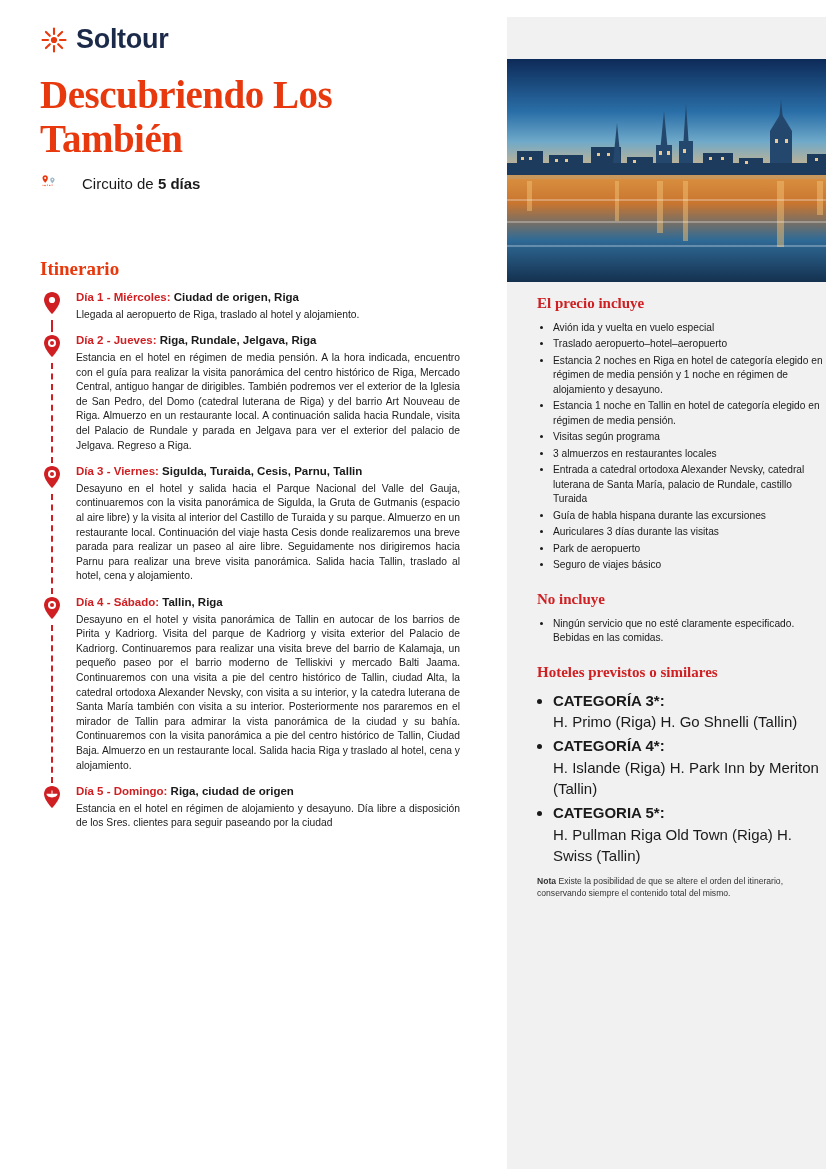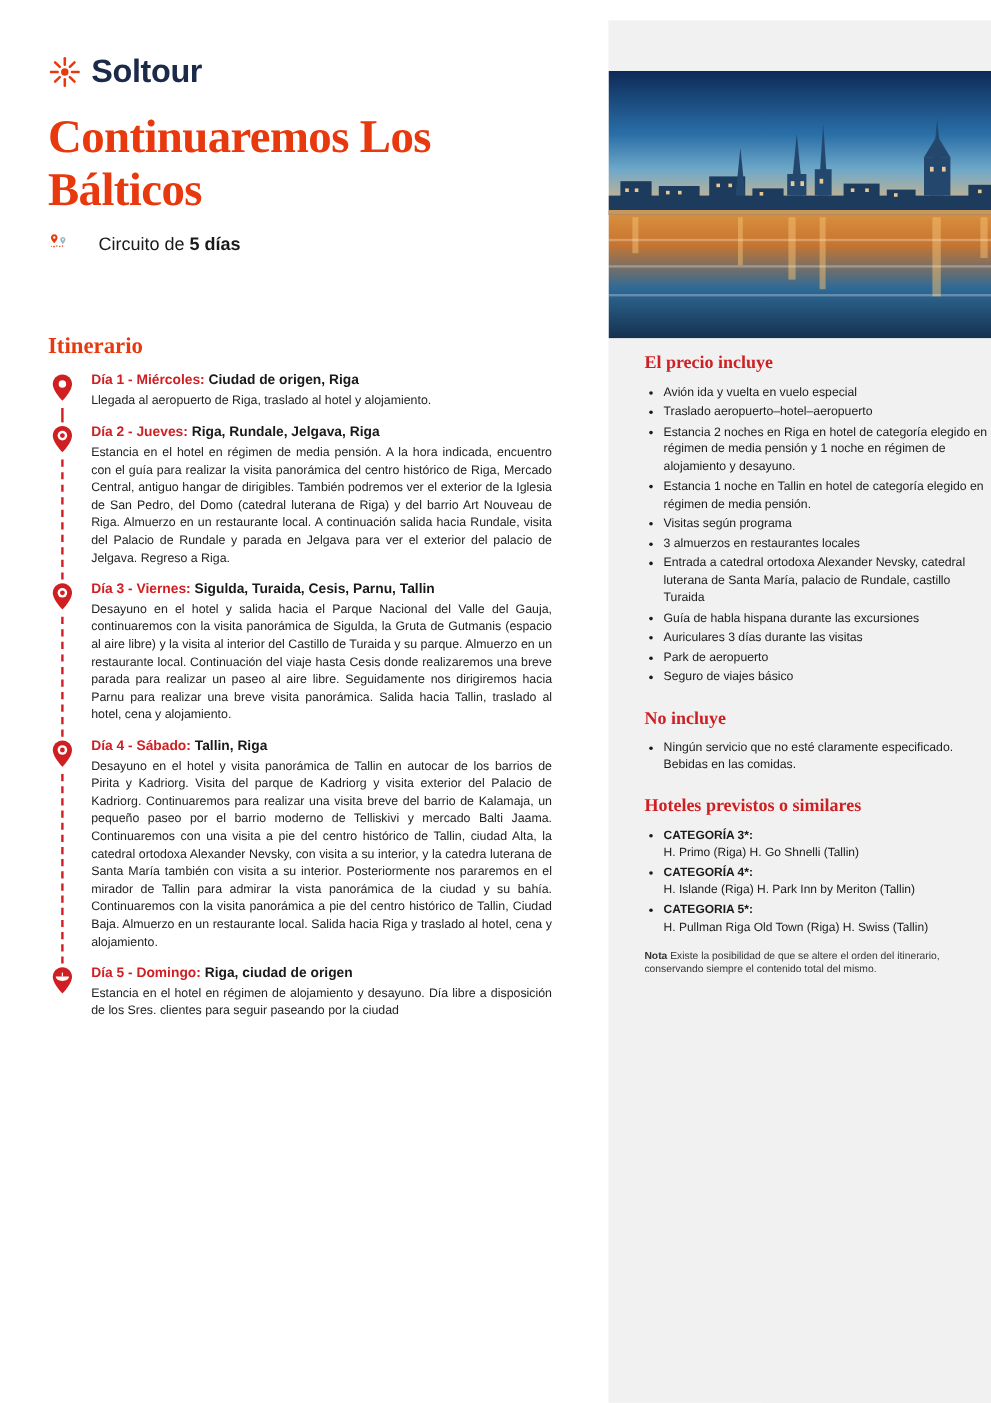--- a/index.html
+++ b/index.html
@@ -19,21 +19,21 @@
   .page {
     position: relative;
     width: 826px;
     height: 1169px;
   }
 
   
   .left-col {
     position: absolute;
     left: 40px;
-    top: 44px;
+    top: 24px;
     width: 420px;
   }
 
   .brand {
     display: flex;
     align-items: center;
     gap: 8px;
     margin-bottom: 18px;
   }
   .brand-mark {
@@ -169,21 +169,21 @@
     margin-bottom: 2px;
     color: #1a1a1a;
   }
 
   ul.hotels {
     margin: 0;
     padding-left: 16px;
     list-style: disc;
   }
   ul.hotels li {
-    font-size: 10px;
+    font-size: 15px;
     line-height: 1.42;
     margin-bottom: 3px;
   }
   ul.hotels li .cat {
     font-weight: bold;
     display: block;
   }
   ul.hotels li .names { display: block; }
 
   .nota {
@@ -213,21 +213,21 @@
             <line x1="18.2" y1="18.2" x2="22.1" y2="22.1"></line>
             <line x1="5.9" y1="22.1" x2="9.8" y2="18.2"></line>
             <line x1="18.2" y1="9.8" x2="22.1" y2="5.9"></line>
           </g>
           <circle cx="14" cy="14" r="3.1" fill="#e8380d"></circle>
         </svg>
       </span>
       <span class="brand-name">Soltour</span>
     </div>
 
-    <h1 class="title">Continuaremos Los Bálticos</h1>
+    <h1 class="title">Descubriendo Los También</h1>
 
     <div class="subtitle-row">
       <span class="pin-small">
         <svg width="18" height="18" viewBox="0 0 18 18">
           <path d="M5.2 1.2c1.5 0 2.7 1.2 2.7 2.7 0 2-2.7 4.8-2.7 4.8S2.5 5.9 2.5 3.9c0-1.5 1.2-2.7 2.7-2.7z" fill="#e8380d"></path>
           <circle cx="5.2" cy="3.9" r="1" fill="#fff"></circle>
           <path d="M12.4 3.4c1.2 0 2.2 1 2.2 2.2 0 1.6-2.2 3.9-2.2 3.9s-2.2-2.3-2.2-3.9c0-1.2 1-2.2 2.2-2.2z" fill="#9bb8c9"></path>
           <circle cx="12.4" cy="5.6" r="0.8" fill="#fff"></circle>
           <g fill="#e8380d">
             <circle cx="5.0" cy="11.5" r="0.7"></circle>

